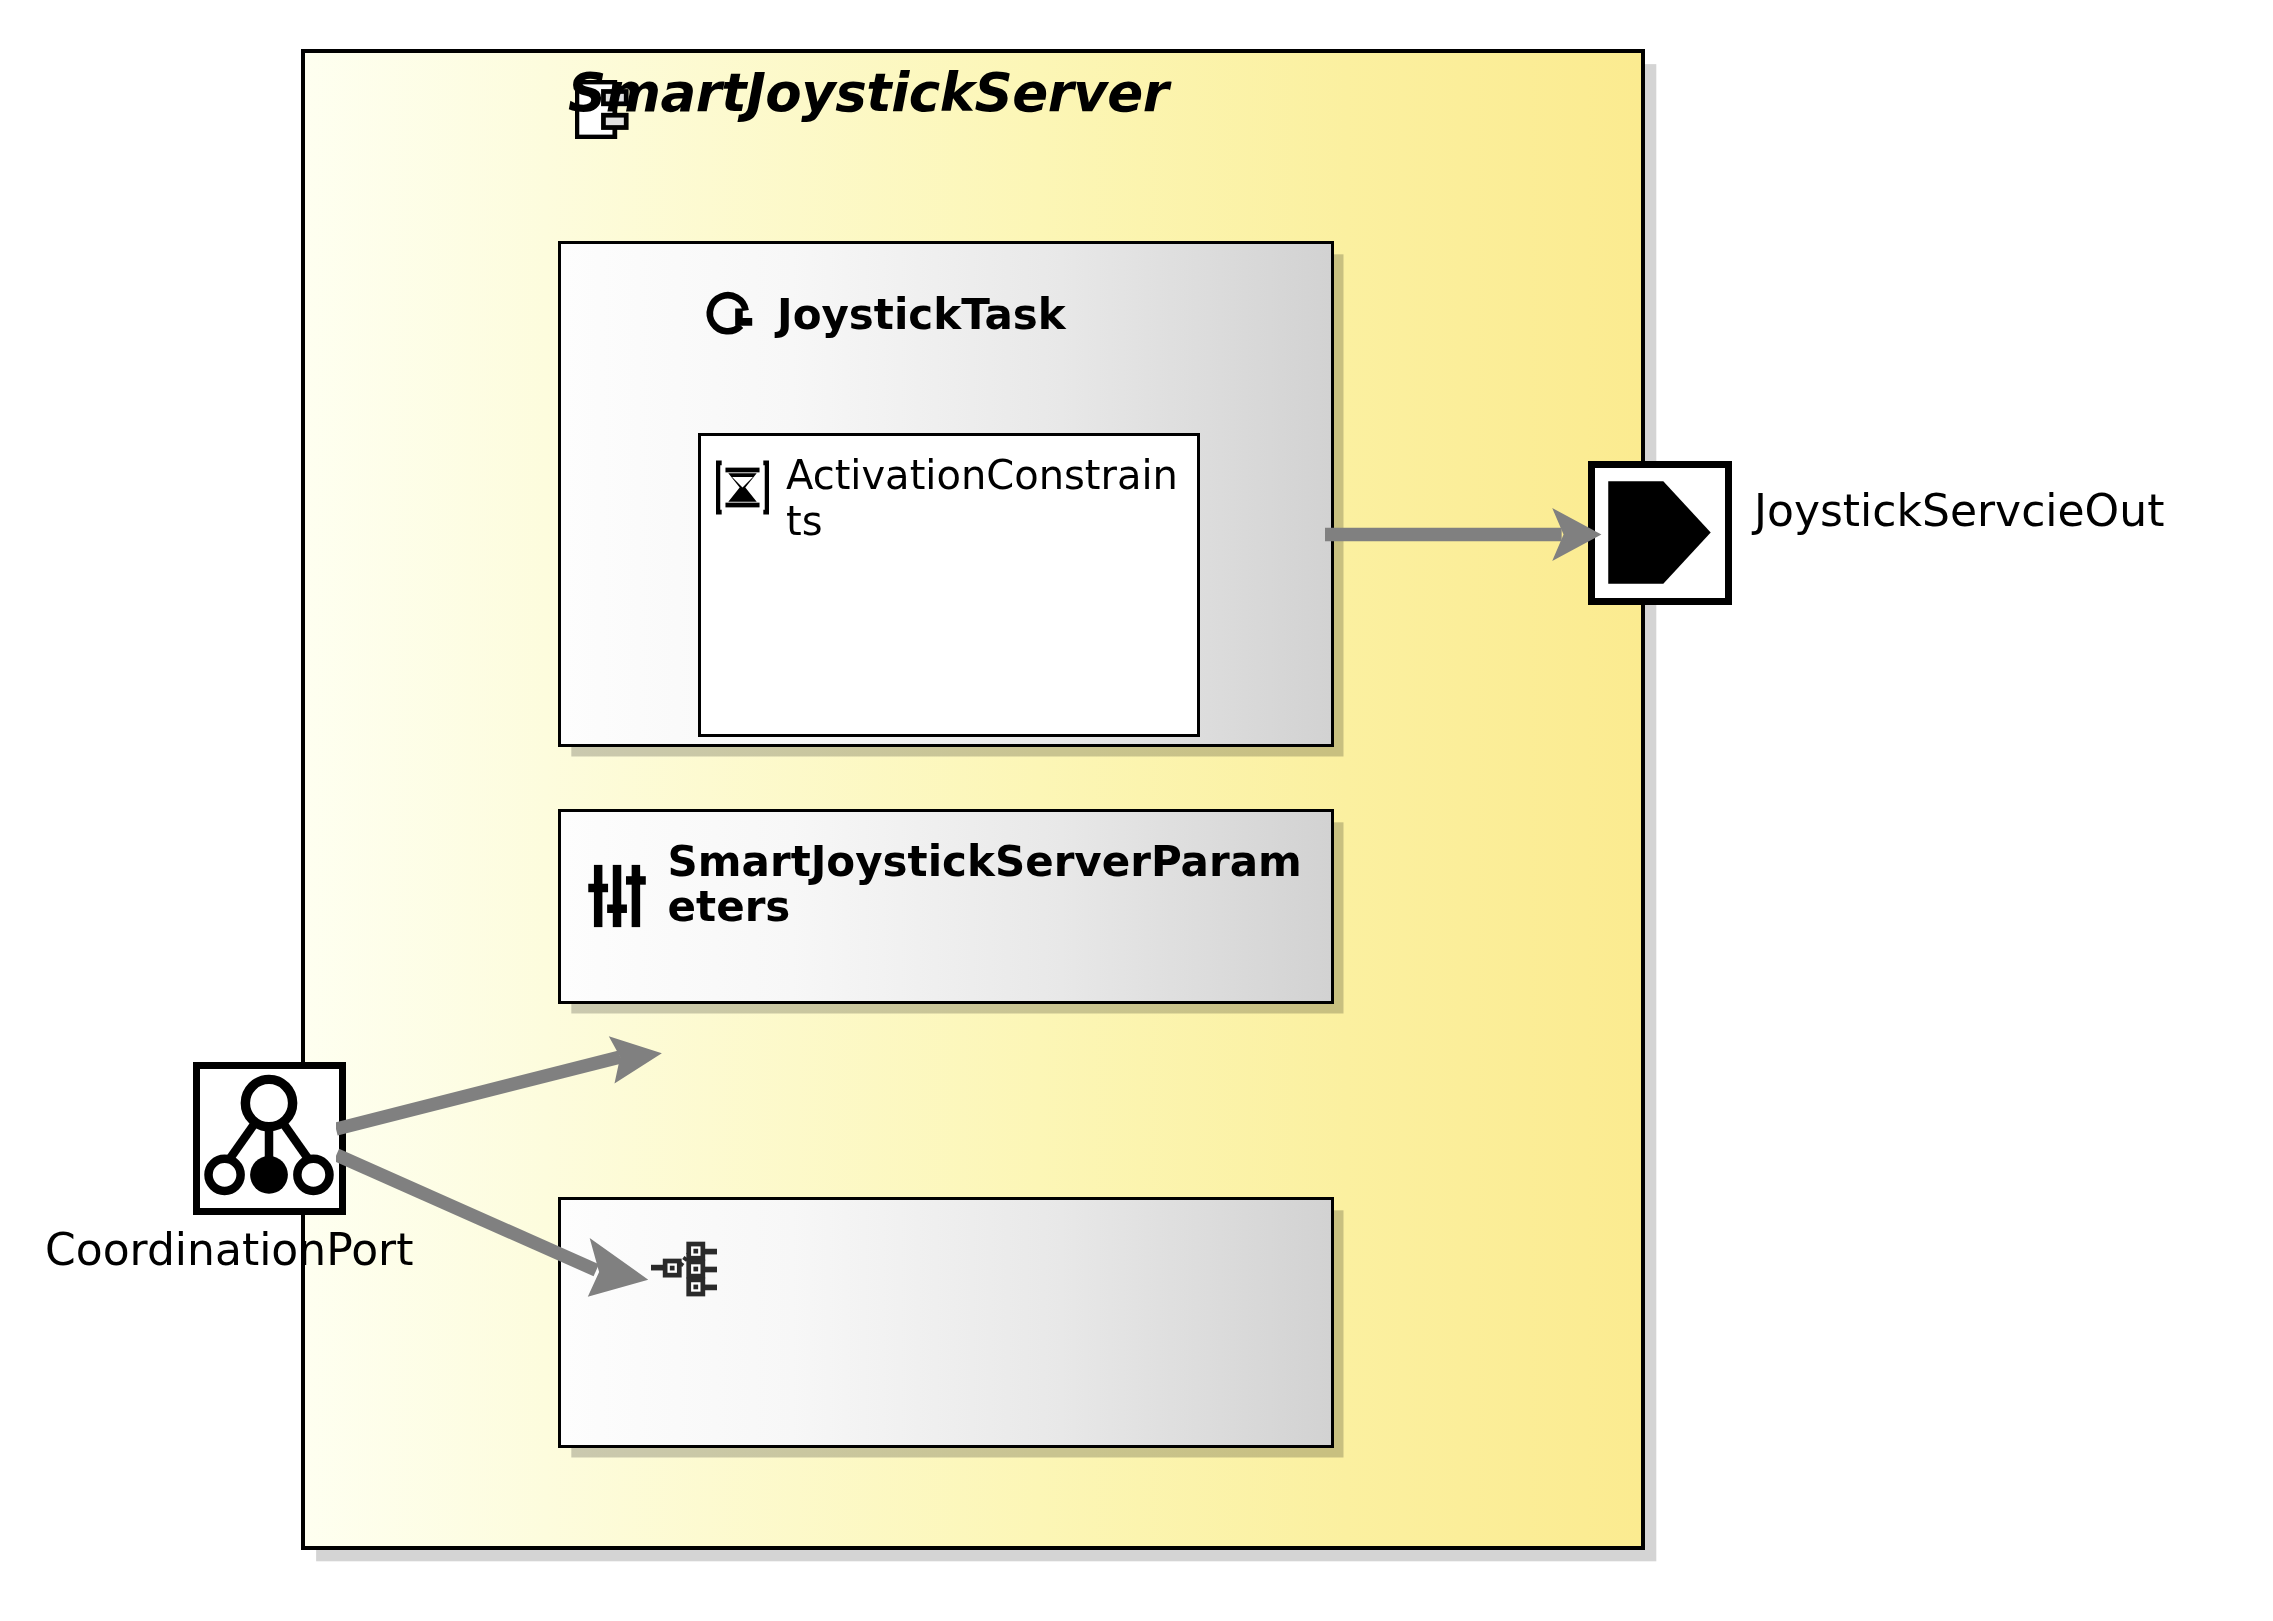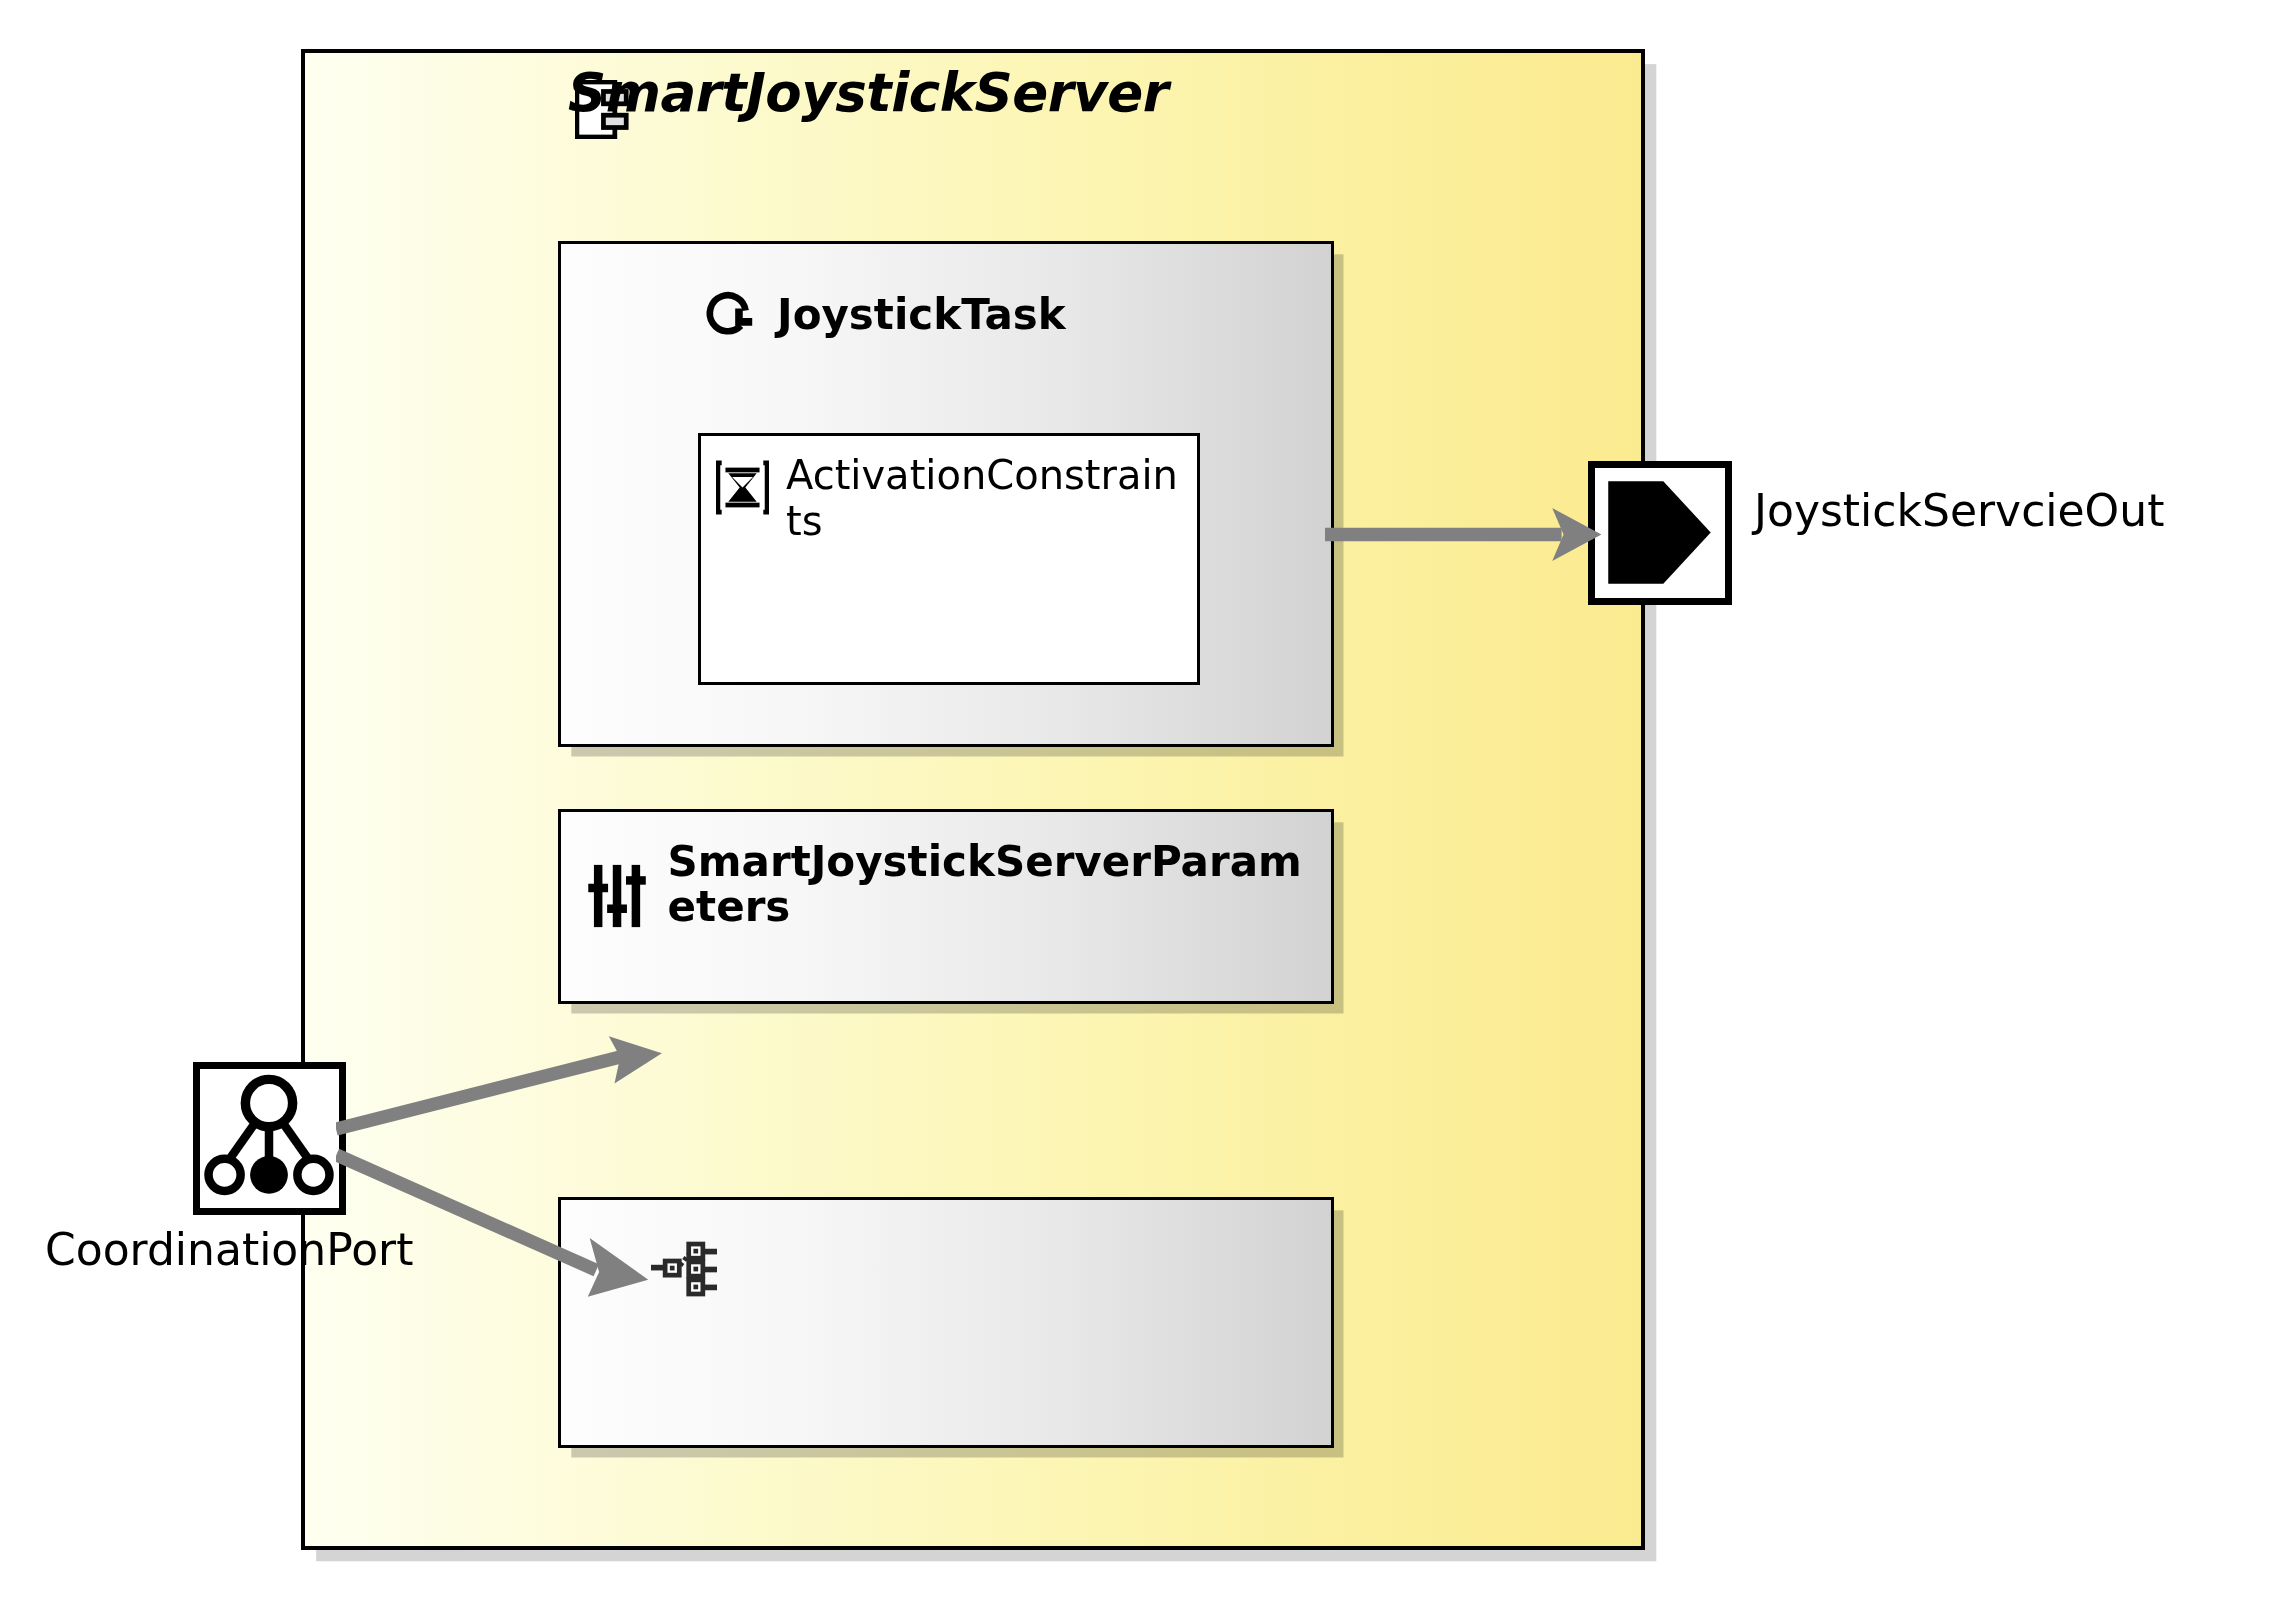--- a/index.html
+++ b/index.html
@@ -74,21 +74,21 @@
   #task-header   { left: 142px; top: 40px; }
   #params-header { left: 19px;  top: 26.5px; width: 748px; }
   #modes-header  { left: 90px;  top: 40px; }
 
   
   .constraints-box {
     position: absolute;
     left: 137px;
     top: 189px;
     width: 502px;
-    height: 252px;
+    height: 304px;
     border: 3.8px solid #000000;
     box-sizing: border-box;
     background: #ffffff;
   }
   .constraints-inner {
     position: absolute;
     left: 15px;
     top: 17px;
     display: flex;
     align-items: flex-start;

